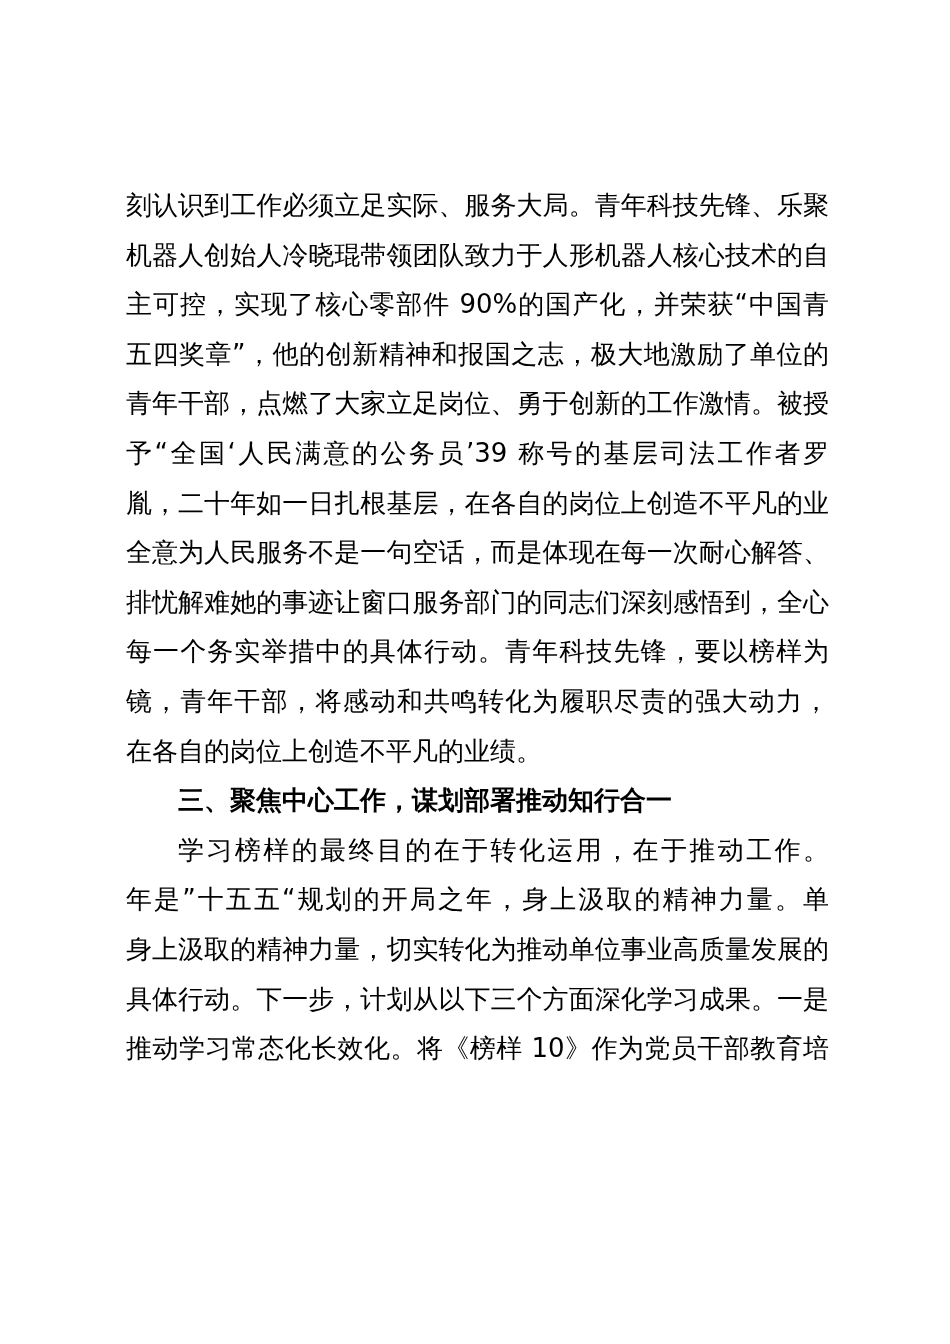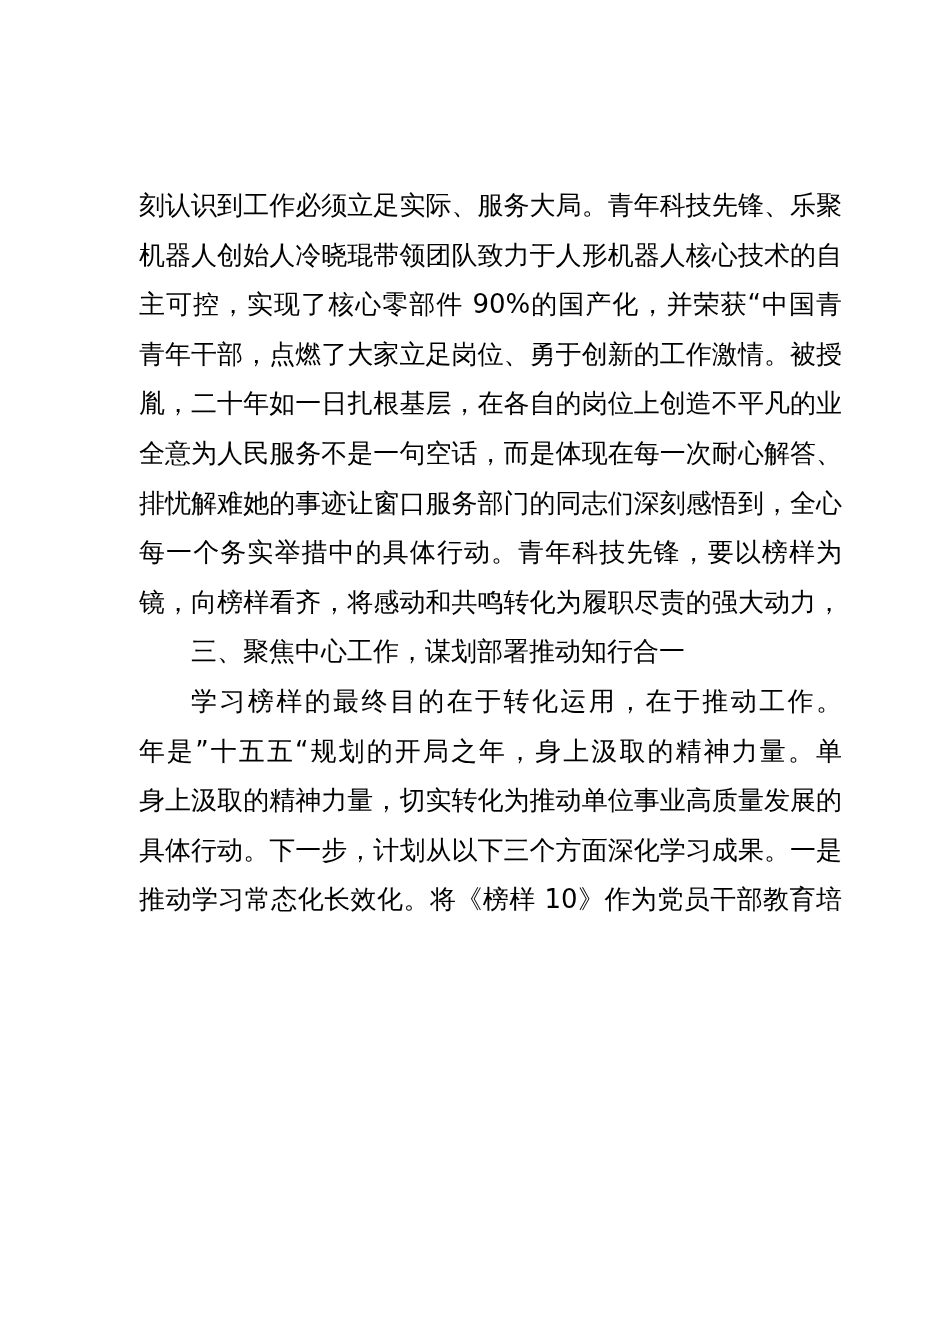--- a/index.html
+++ b/index.html
@@ -14,21 +14,20 @@
     background: #ffffff;
     overflow: hidden;
     font-family: "DejaVu Sans", "Liberation Sans", sans-serif;
   }
   .text-block {
     position: absolute;
     left: 126px;
     top: 181px;
     width: 703px;
     color: #000000;
-    margin-left: 13px;
   }
   .paragraph {
     margin: 0;
     padding: 0;
   }
   .line {
     height: 49.6px;
     line-height: 49.6px;
     font-size: 26px;
     color: #000000;
@@ -39,38 +38,41 @@
   }
   .line.justify {
     text-align: justify;
     text-align-last: justify;
     text-justify: inter-character;
   }
   .line.indent {
     text-indent: 52px;
   }
   .paragraph.heading .line {
-    font-weight: 400;
+    font-weight: 700;
   }
 </style>
 </head>
 <body>
 
 <div class="page" style="background: rgb(255, 255, 255);">
   <div class="text-block" style="color: rgb(0, 0, 0);">
       <div class="paragraph">
         <div class="line justify">刻认识到工作必须立足实际、服务大局。青年科技先锋、乐聚</div>
         <div class="line justify">机器人创始人冷晓琨带领团队致力于人形机器人核心技术的自</div>
         <div class="line justify">主可控，实现了核心零部件 90%的国产化，并荣获“中国青年</div>
+        <div class="line justify">五四奖章”，他的创新精神和报国之志，极大地激励了单位的</div>
         <div class="line justify">青年干部，点燃了大家立足岗位、勇于创新的工作激情。被授</div>
+        <div class="line justify">予“全国‘人民满意的公务员’39 称号的基层司法工作者罗</div>
         <div class="line justify">胤，二十年如一日扎根基层，在各自的岗位上创造不平凡的业绩</div>
         <div class="line justify">全意为人民服务不是一句空话，而是体现在每一次耐心解答、</div>
         <div class="line justify">排忧解难她的事迹让窗口服务部门的同志们深刻感悟到，全心</div>
         <div class="line justify">每一个务实举措中的具体行动。青年科技先锋，要以榜样为</div>
-        <div class="line justify">镜，向榜样看齐，将感动和共鸣转化为履职尽责的强大动力，</div>
+        <div class="line justify">镜，青年干部，将感动和共鸣转化为履职尽责的强大动力，</div>
+        <div class="line">在各自的岗位上创造不平凡的业绩。</div>
       </div>
       <div class="paragraph heading">
         <div class="line indent">三、聚焦中心工作，谋划部署推动知行合一</div>
       </div>
       <div class="paragraph">
         <div class="line justify indent">学习榜样的最终目的在于转化运用，在于推动工作。2026</div>
         <div class="line justify">年是”十五五“规划的开局之年，身上汲取的精神力量。单</div>
         <div class="line justify">身上汲取的精神力量，切实转化为推动单位事业高质量发展的</div>
         <div class="line justify">具体行动。下一步，计划从以下三个方面深化学习成果。一是</div>
         <div class="line justify">推动学习常态化长效化。将《榜样 10》作为党员干部教育培训</div>

